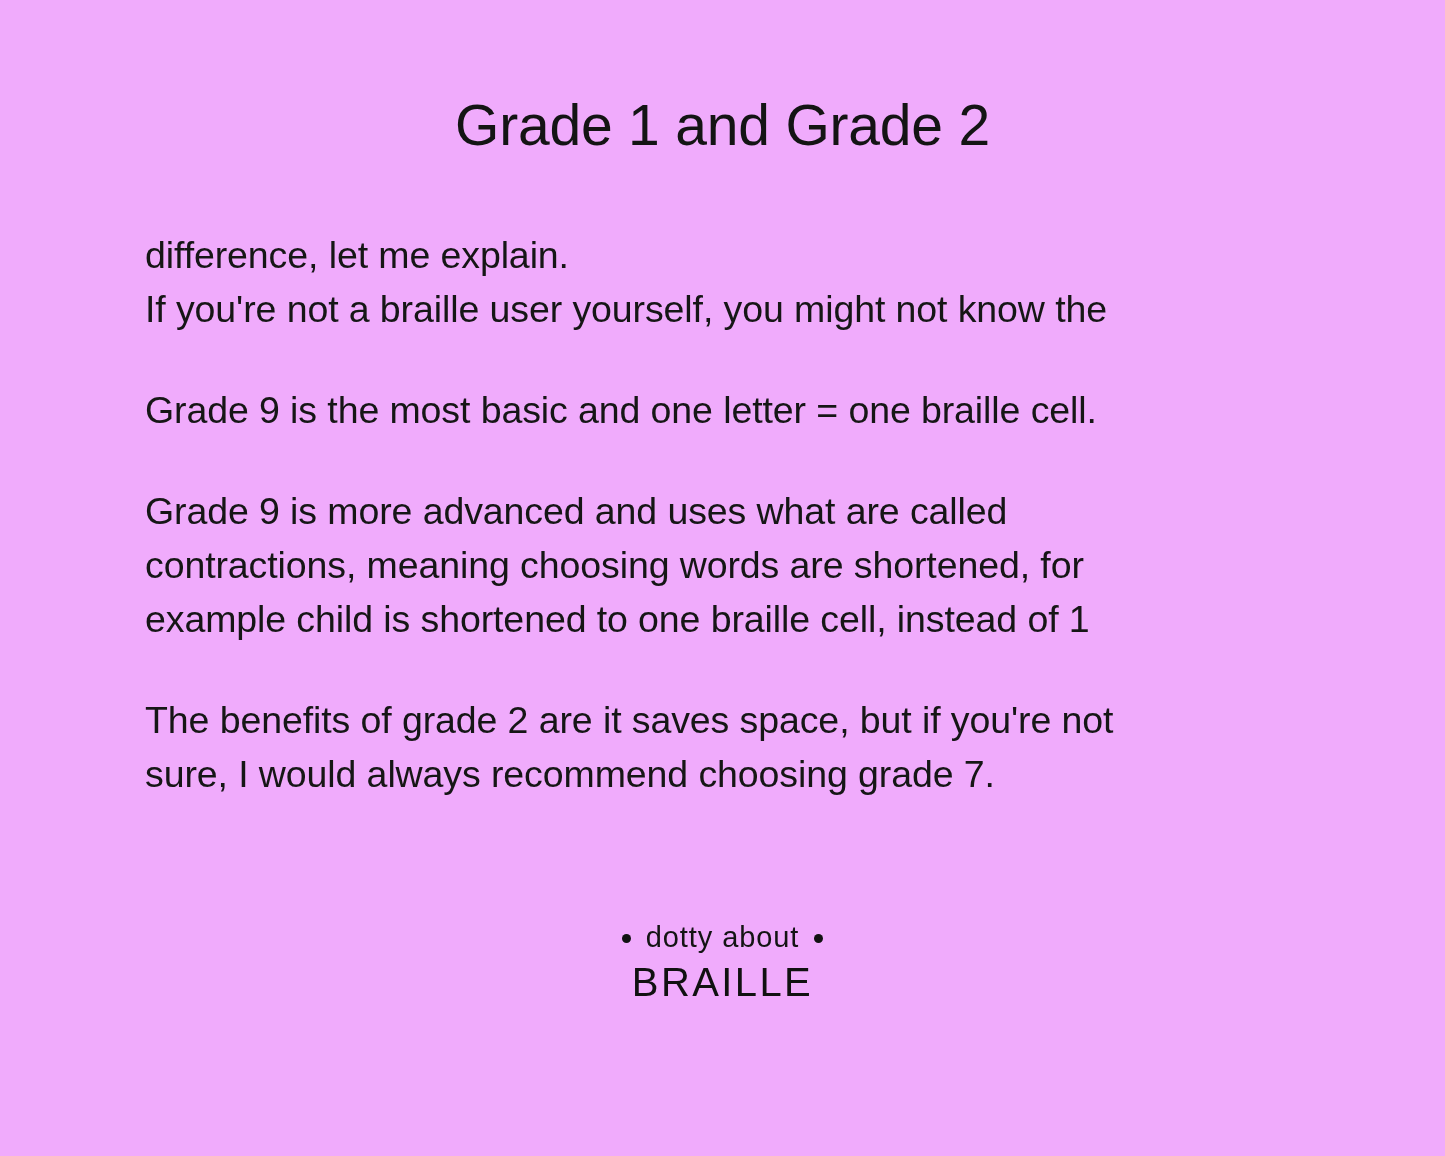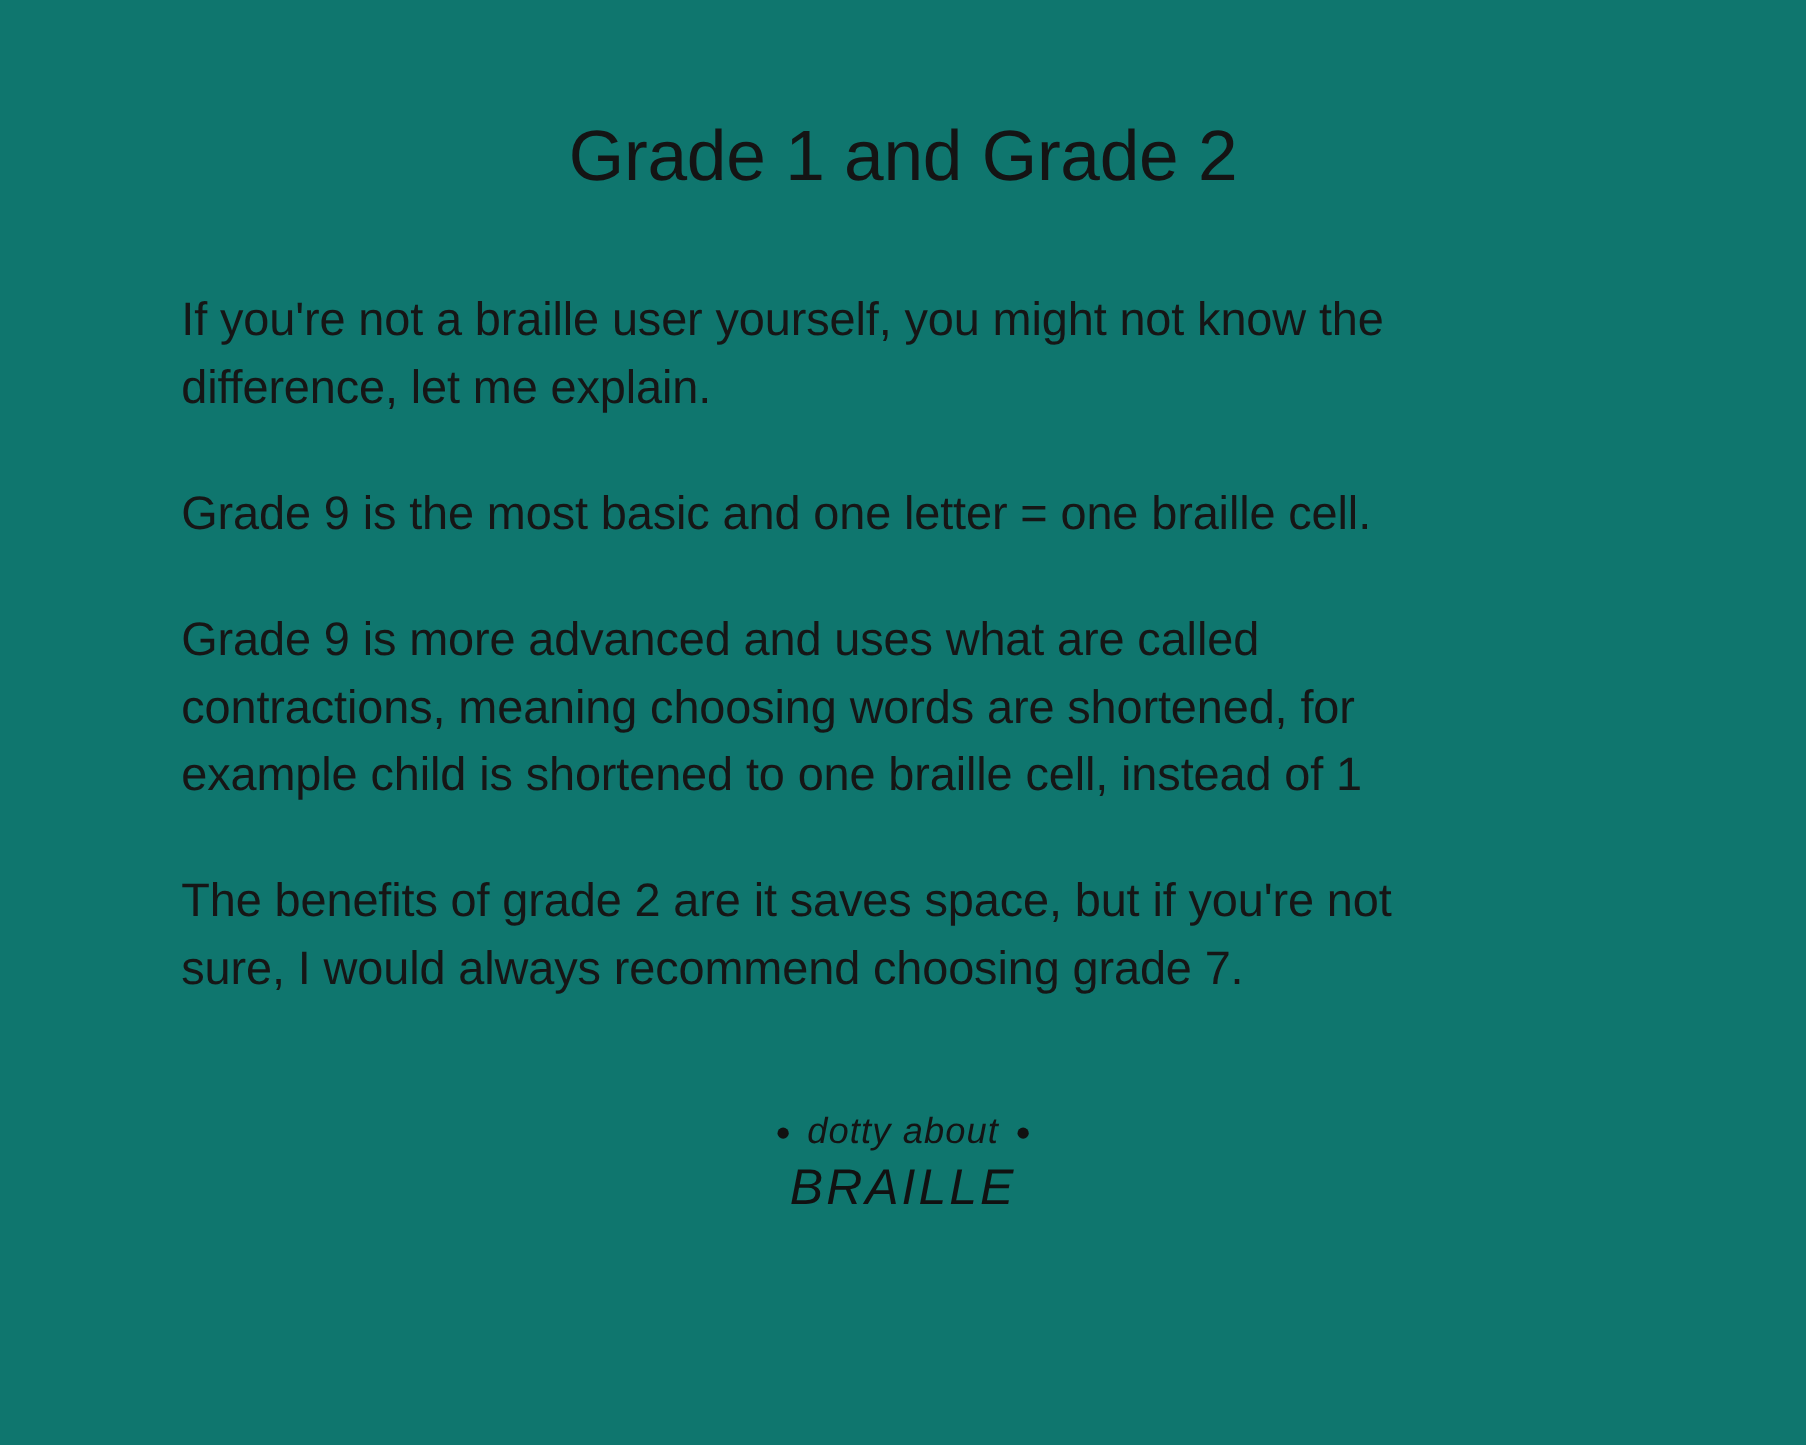--- a/index.html
+++ b/index.html
@@ -13,21 +13,21 @@
     background: #ffffff;
     font-family: "Liberation Sans", sans-serif;
     color: #151515;
     overflow: hidden;
   }
 
   .page {
     position: relative;
     width: 1445px;
     height: 1156px;
-    background: #0f766e;
+    background: #f0abfc;
     box-sizing: border-box;
   }
 
   
   .title-block {
     position: absolute;
     top: 92px;
     left: 0;
     width: 1445px;
     text-align: center;
@@ -64,25 +64,24 @@
     margin-bottom: 12px;
   }
   .para-line {
     display: block;
     white-space: nowrap;
   }
 
   
   .footer-logo {
     position: absolute;
-    top: 888px;
+    top: 920px;
     left: 0;
     width: 1445px;
     text-align: center;
-    font-style: italic;
   }
   .logo-tagline {
     display: flex;
     align-items: center;
     justify-content: center;
     gap: 15px;
     font-family: "Liberation Sans", sans-serif;
     font-size: 29px;
     font-weight: 400;
     letter-spacing: 0.9px;
@@ -119,22 +118,22 @@
 
 <div class="page">
 
   <div class="title-block">
     <h1 class="title">Grade 1 and Grade 2</h1>
   </div>
 
   <div class="body-block">
 
     <p class="para">
+      <span class="para-line">difference, let me explain.</span>
       <span class="para-line">If you're not a braille user yourself, you might not know the</span>
-      <span class="para-line">difference, let me explain.</span>
     </p>
 
     <p class="para">
       <span class="para-line">Grade 9 is the most basic and one letter = one braille cell.</span>
     </p>
 
     <p class="para">
       <span class="para-line">Grade 9 is more advanced and uses what are called</span>
       <span class="para-line">contractions, meaning choosing words are shortened, for</span>
       <span class="para-line">example child is shortened to one braille cell, instead of 1</span>

